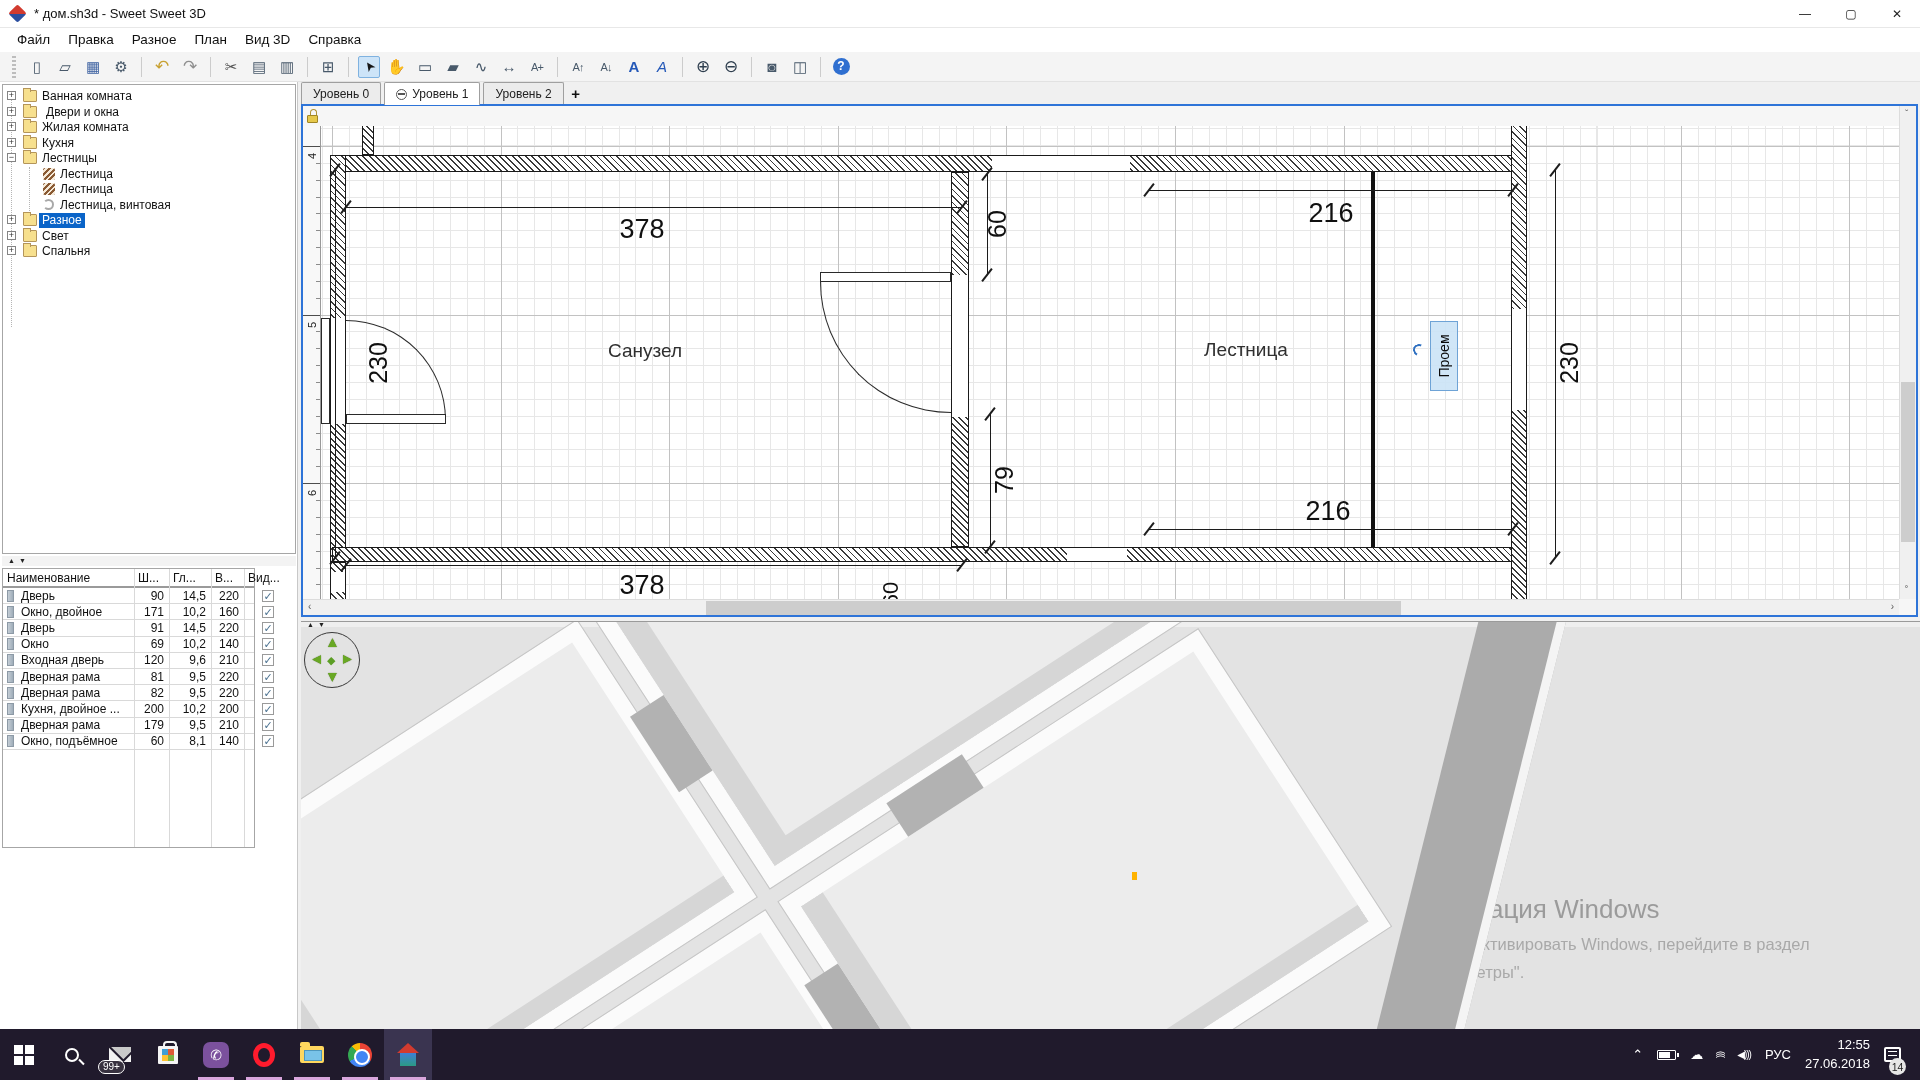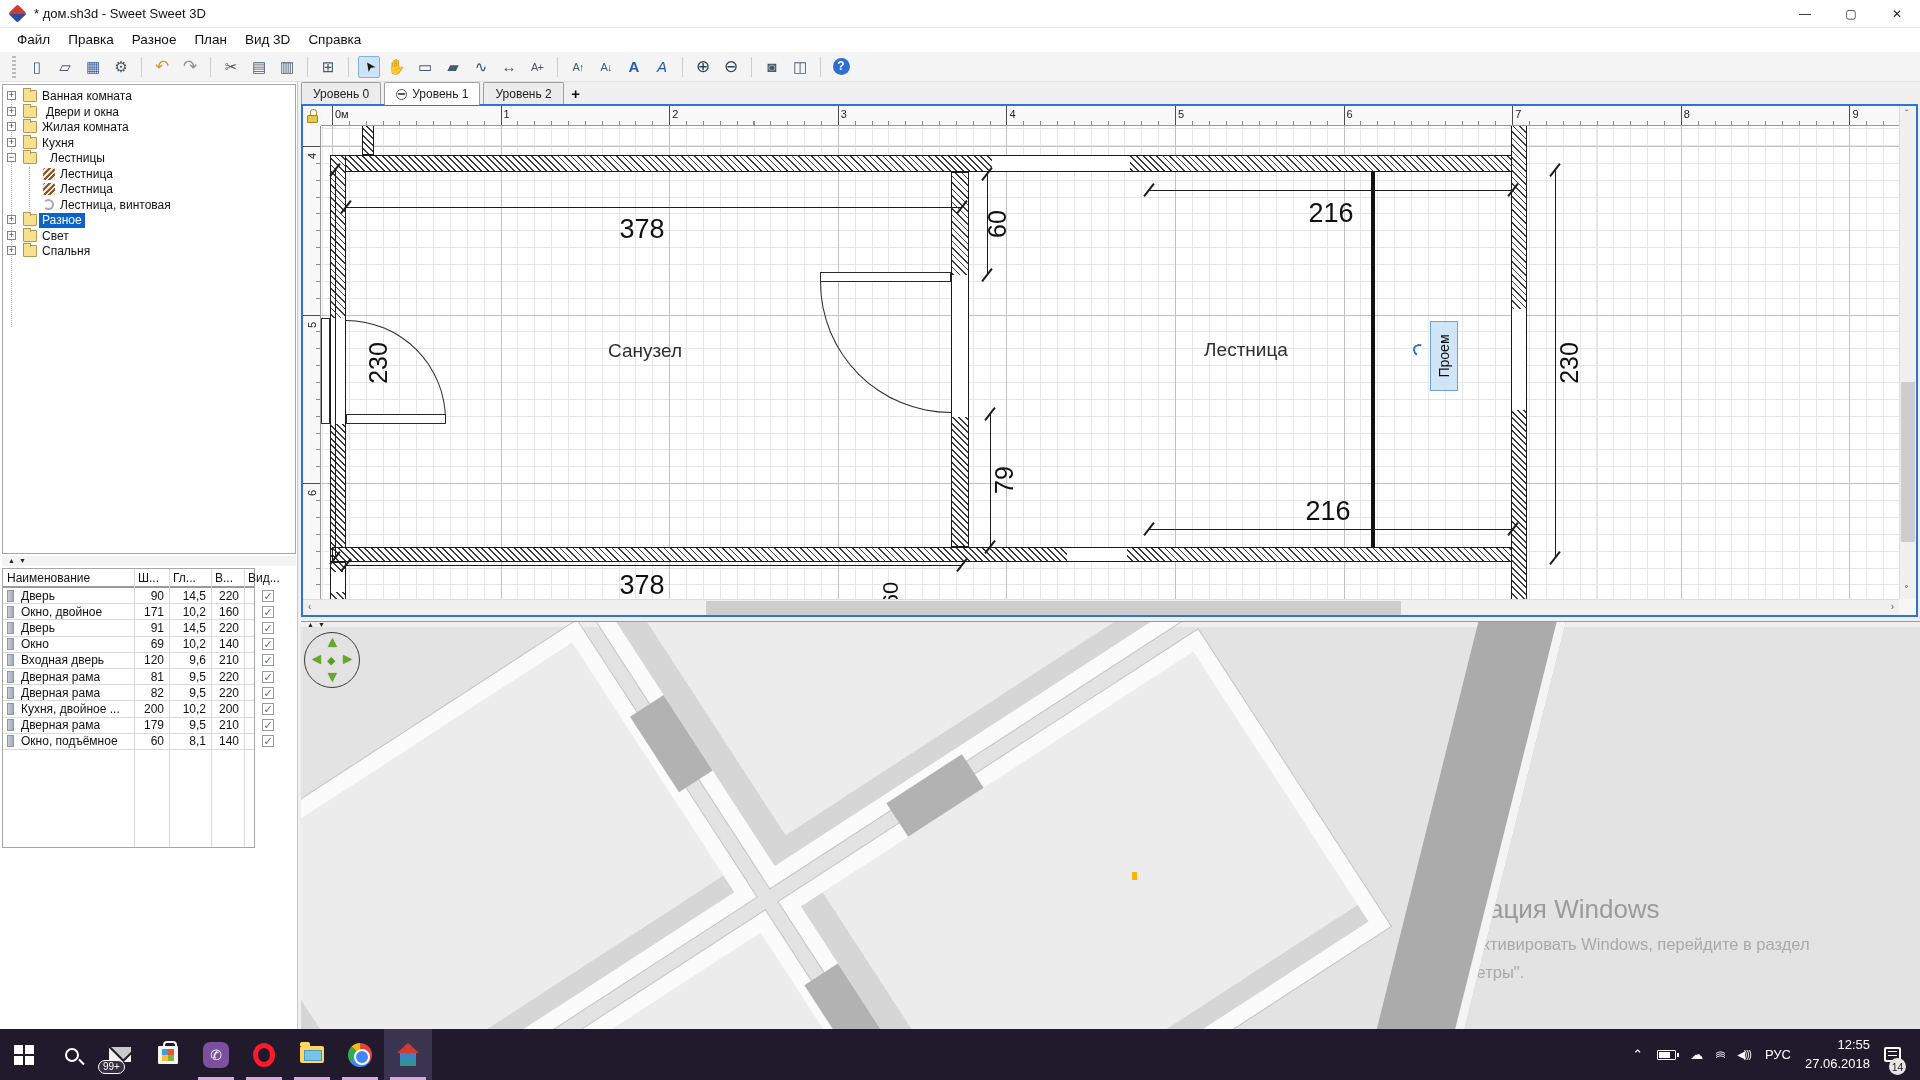--- a/index.html
+++ b/index.html
@@ -362,21 +362,21 @@
         <span class="tree-label" style="left: 36px;">Жилая комната</span>
       </div>
       <div class="tree-row" style="top: 50.5px;">
         <span class="expander">+</span>
         <span class="folder"></span>
         <span class="tree-label" style="left: 36px;">Кухня</span>
       </div>
       <div class="tree-row" style="top: 66px;">
         <span class="expander">−</span>
         <span class="folder"></span>
-        <span class="tree-label" style="left: 44px;">Лестницы</span>
+        <span class="tree-label" style="left: 36px;">Лестницы</span>
       </div>
       <div class="tree-row" style="top: 81.5px;">
         <span class="stair-ic"></span>
         <span class="tree-label" style="left: 54px;">Лестница</span>
       </div>
       <div class="tree-row" style="top: 97px;">
         <span class="stair-ic"></span>
         <span class="tree-label" style="left: 54px;">Лестница</span>
       </div>
       <div class="tree-row" style="top: 112.5px;">
@@ -511,32 +511,20 @@
     <div class="tab">
         <span>Уровень 2</span>
       </div>
     <div class="tab-add">+</div>
   </div>
   <div id="plan-body">
     <div id="ruler-corner">
       <div class="lock-arc"></div>
       <div class="lock-body"></div>
     </div>
-    <div id="ruler-top">
-        <span class="rt-num" style="left: 14px;">0м</span>
-        <span class="rt-num" style="left: 182.6px;">1</span>
-        <span class="rt-num" style="left: 351.2px;">2</span>
-        <span class="rt-num" style="left: 519.8px;">3</span>
-        <span class="rt-num" style="left: 688.4px;">4</span>
-        <span class="rt-num" style="left: 857px;">5</span>
-        <span class="rt-num" style="left: 1025.6px;">6</span>
-        <span class="rt-num" style="left: 1194.2px;">7</span>
-        <span class="rt-num" style="left: 1362.8px;">8</span>
-        <span class="rt-num" style="left: 1531.4px;">9</span>
-      </div>
     <div id="ruler-left">
         <span class="rl-num" style="top: 24px;">4</span>
         <span class="rl-num" style="top: 192.6px;">5</span>
         <span class="rl-num" style="top: 361.2px;">6</span>
       </div>
 
     <div id="plan-canvas">
 
       <div class="wall" style="left:11px; top:29px; width:1186px; height:17px;"></div>
       <div class="wall-gap-h" style="left:671px; top:29px; width:138px; height:17px;"></div>

